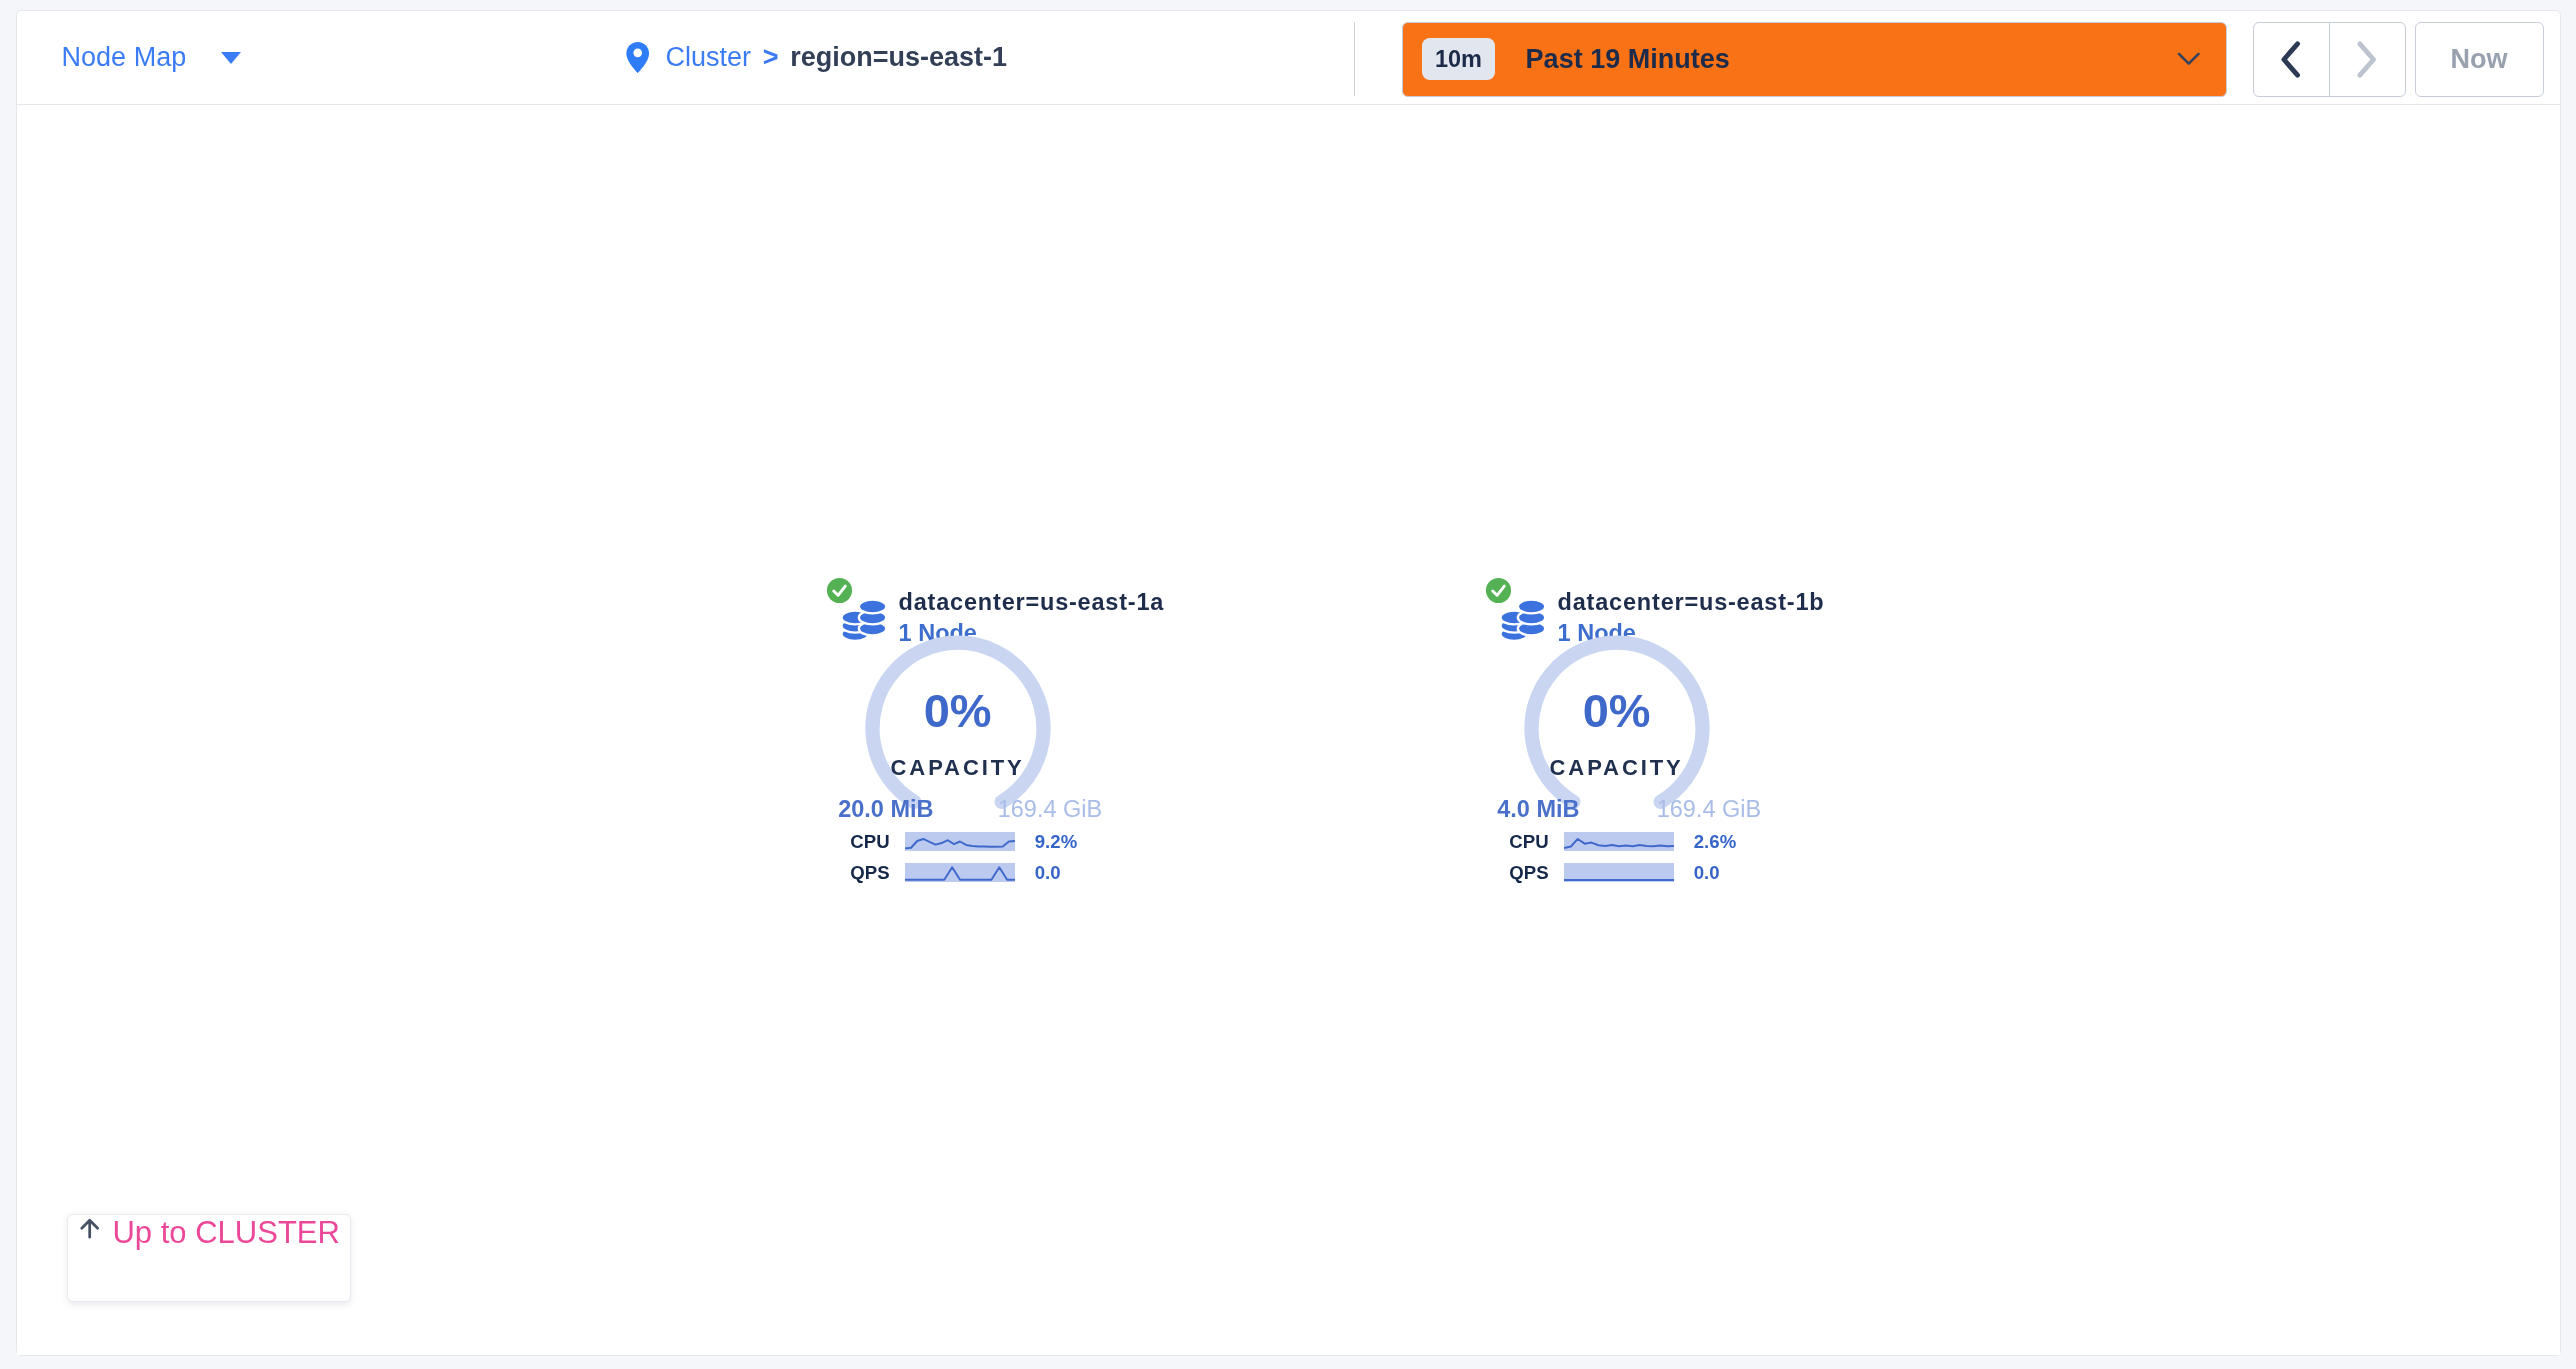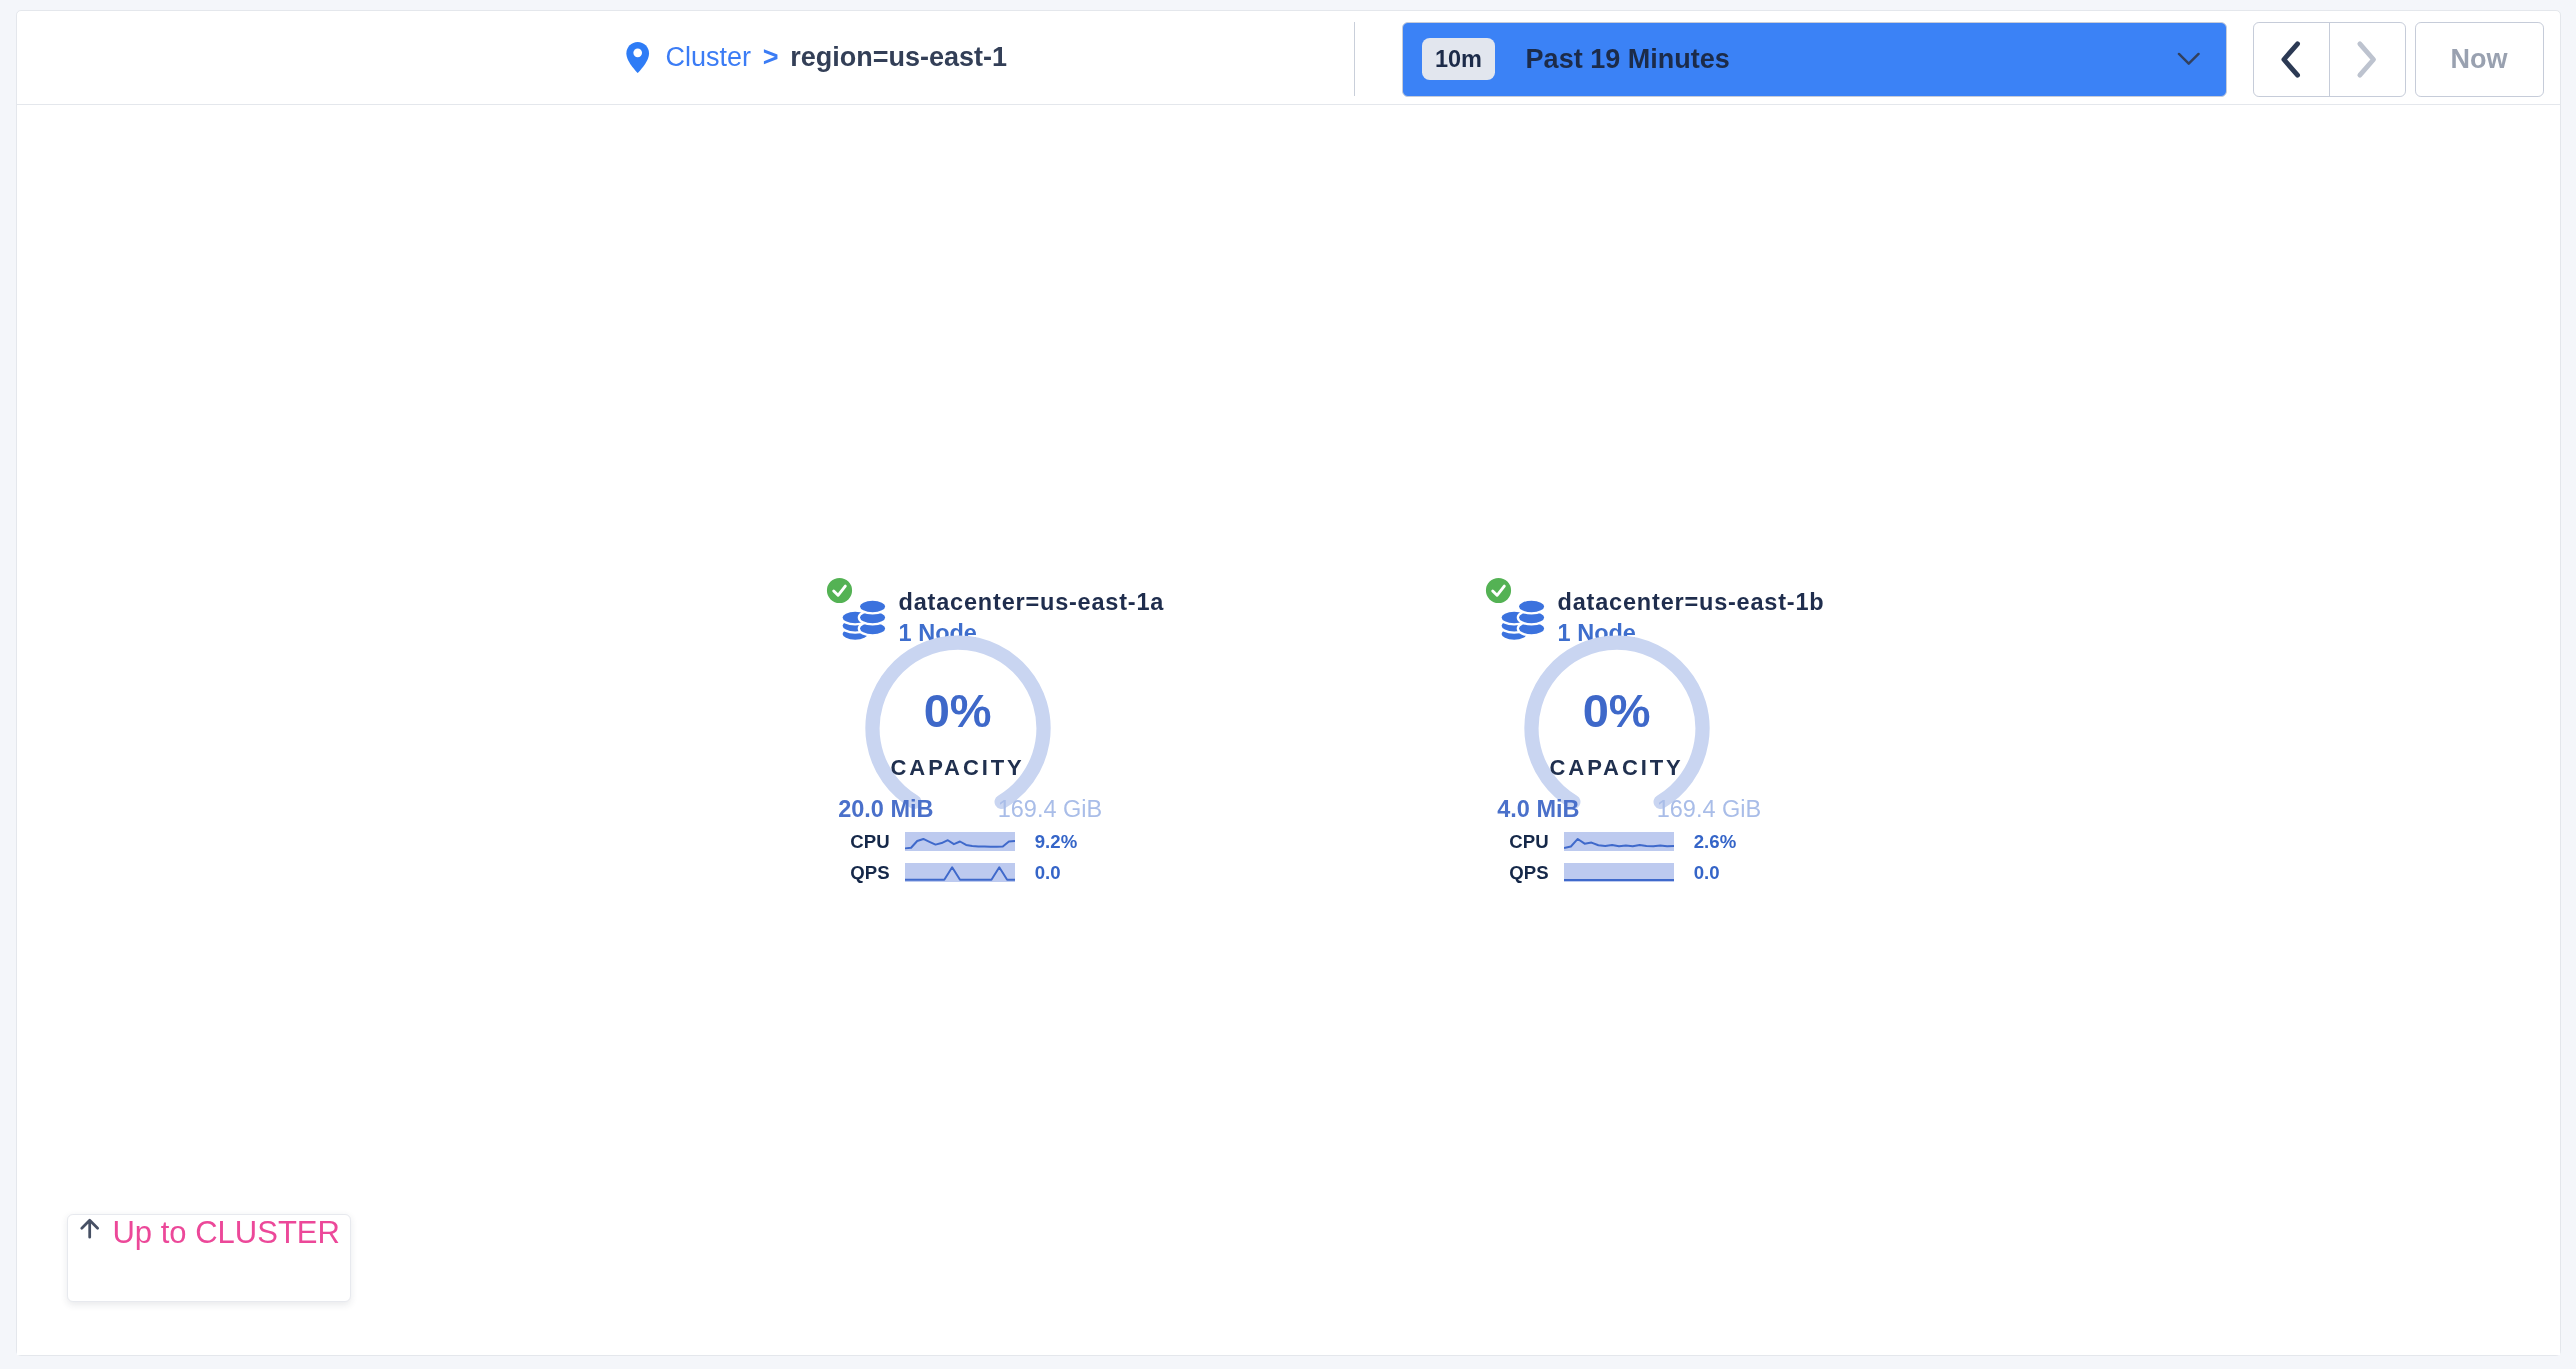--- a/index.html
+++ b/index.html
@@ -23,21 +23,21 @@
   .crumbs .pin { width:25.4px; height:33px; margin-right:3.9px; }
   .crumb-root { color:#3b7cf5; cursor:pointer; }
   .crumb-sep  { color:#3b7cf5; font-weight:700; }
   .crumb-cur  { color:#333f57; font-weight:700; }
 
   .hdivider { position:absolute; left:1337px; top:10.8px; height:74px; width:1px;
               background:#c9cfda; }
 
   .time-select { position:absolute; left:1385px; top:10.8px; width:825px; height:75px;
                  border:1px solid #c6ccd9; border-radius:5.9px; display:flex;
-                 align-items:center; padding:0 25.4px 0 19.6px; cursor:pointer; background:#3b82f6; }
+                 align-items:center; padding:0 25.4px 0 19.6px; cursor:pointer; background:#f97316; }
   .time-badge { background:#e2e6ee; border-radius:7.8px; padding:7.8px 12.7px;
                 font-size:23.5px; font-weight:700; color:#1c2b49; }
   .time-label { margin-left:31px; font-size:27px; font-weight:700; color:#1c2b49; flex:1; }
   .sel-chev { width:23.5px; height:13.7px; }
 
   .nav-pair { position:absolute; left:2236px; top:10.8px; width:153px; height:75px;
               border:1px solid #c6ccd9; border-radius:5.9px; display:flex; background:#fff; }
   .nav-btn { flex:1; display:flex; align-items:center; justify-content:center;
              background:none; border:none; cursor:pointer; }
   .nav-btn.prev { border-right:1px solid #c6ccd9; }
@@ -84,20 +84,24 @@
             font-family:inherit; font-size:31px; color:#ec4899; }
   .up-arrow { width:25.4px; height:25.4px; }
 </style>
 </head>
 <body>
 
 <div class="panel">
 
   <header class="hdr">
 
+    <div class="view-dd">
+      <span class="vlabel">Node Map</span>
+      <span class="caret-down"></span>
+    </div>
 
     <div class="crumbs">
       <svg class="pin" viewBox="0 0 24 32">
         <path d="M12 1C5.9 1 1 5.9 1 12c0 8.2 11 19 11 19s11-10.8 11-19C23 5.9 18.1 1 12 1z" fill="#2e7cf6"></path>
         <circle cx="12" cy="11.5" r="4.2" fill="#ffffff"></circle>
       </svg>
       <span class="crumb-root">Cluster</span>
       <span class="crumb-sep">&gt;</span>
       <span class="crumb-cur">region=us-east-1</span>
     </div>

